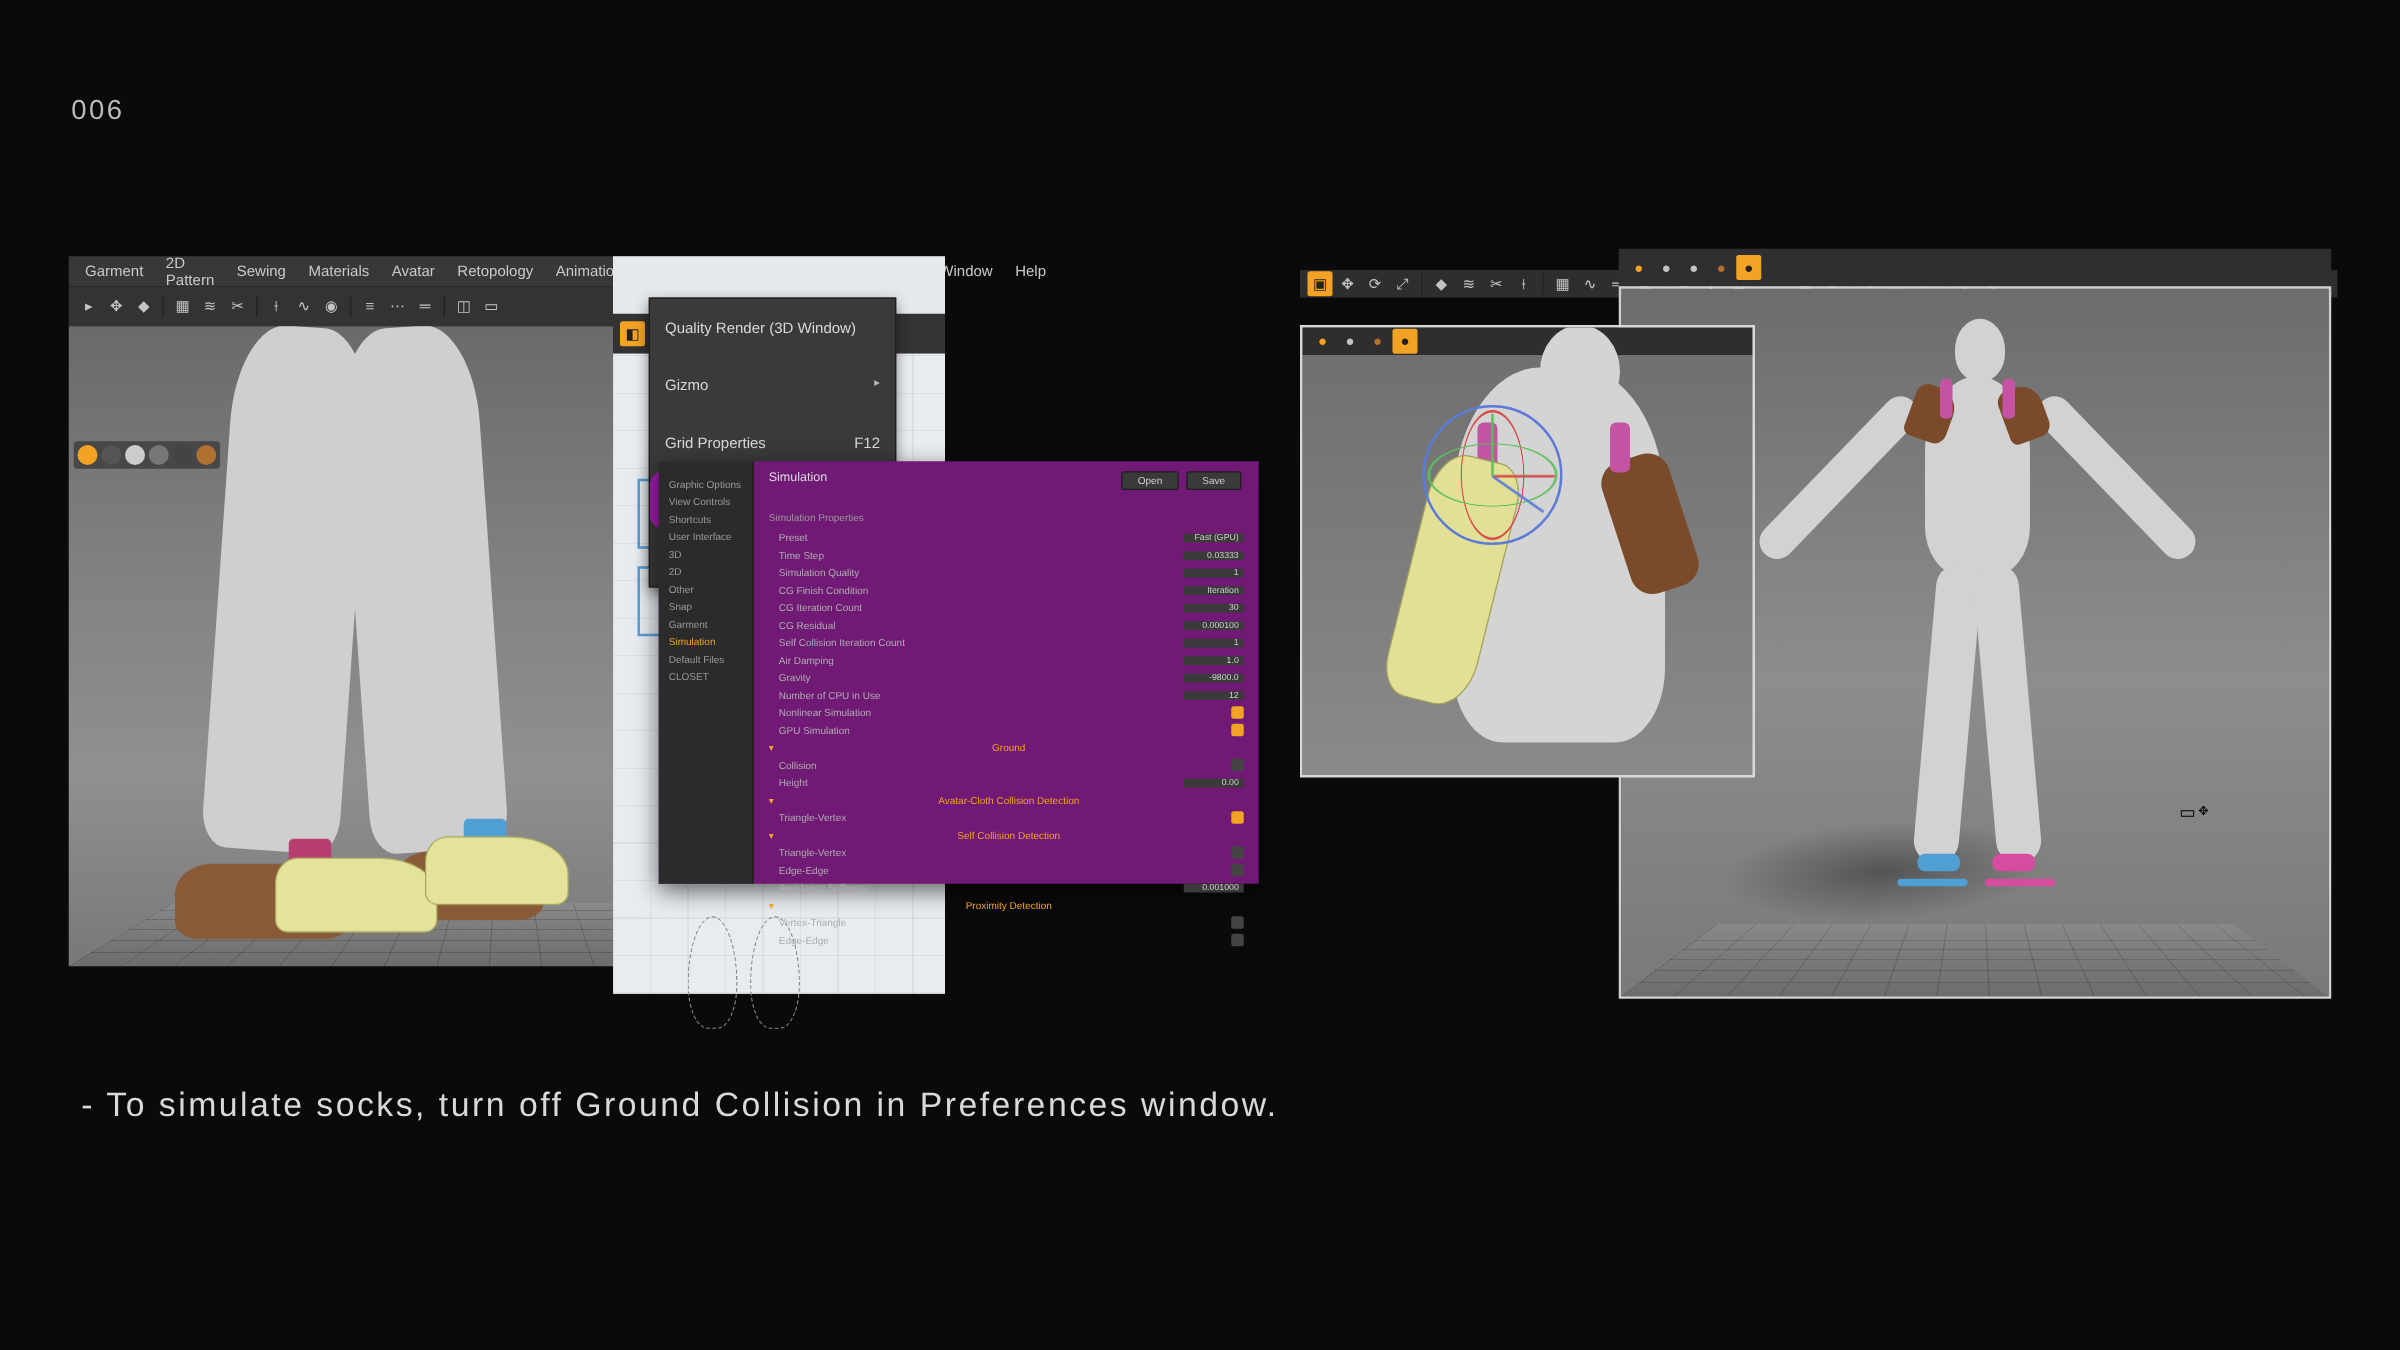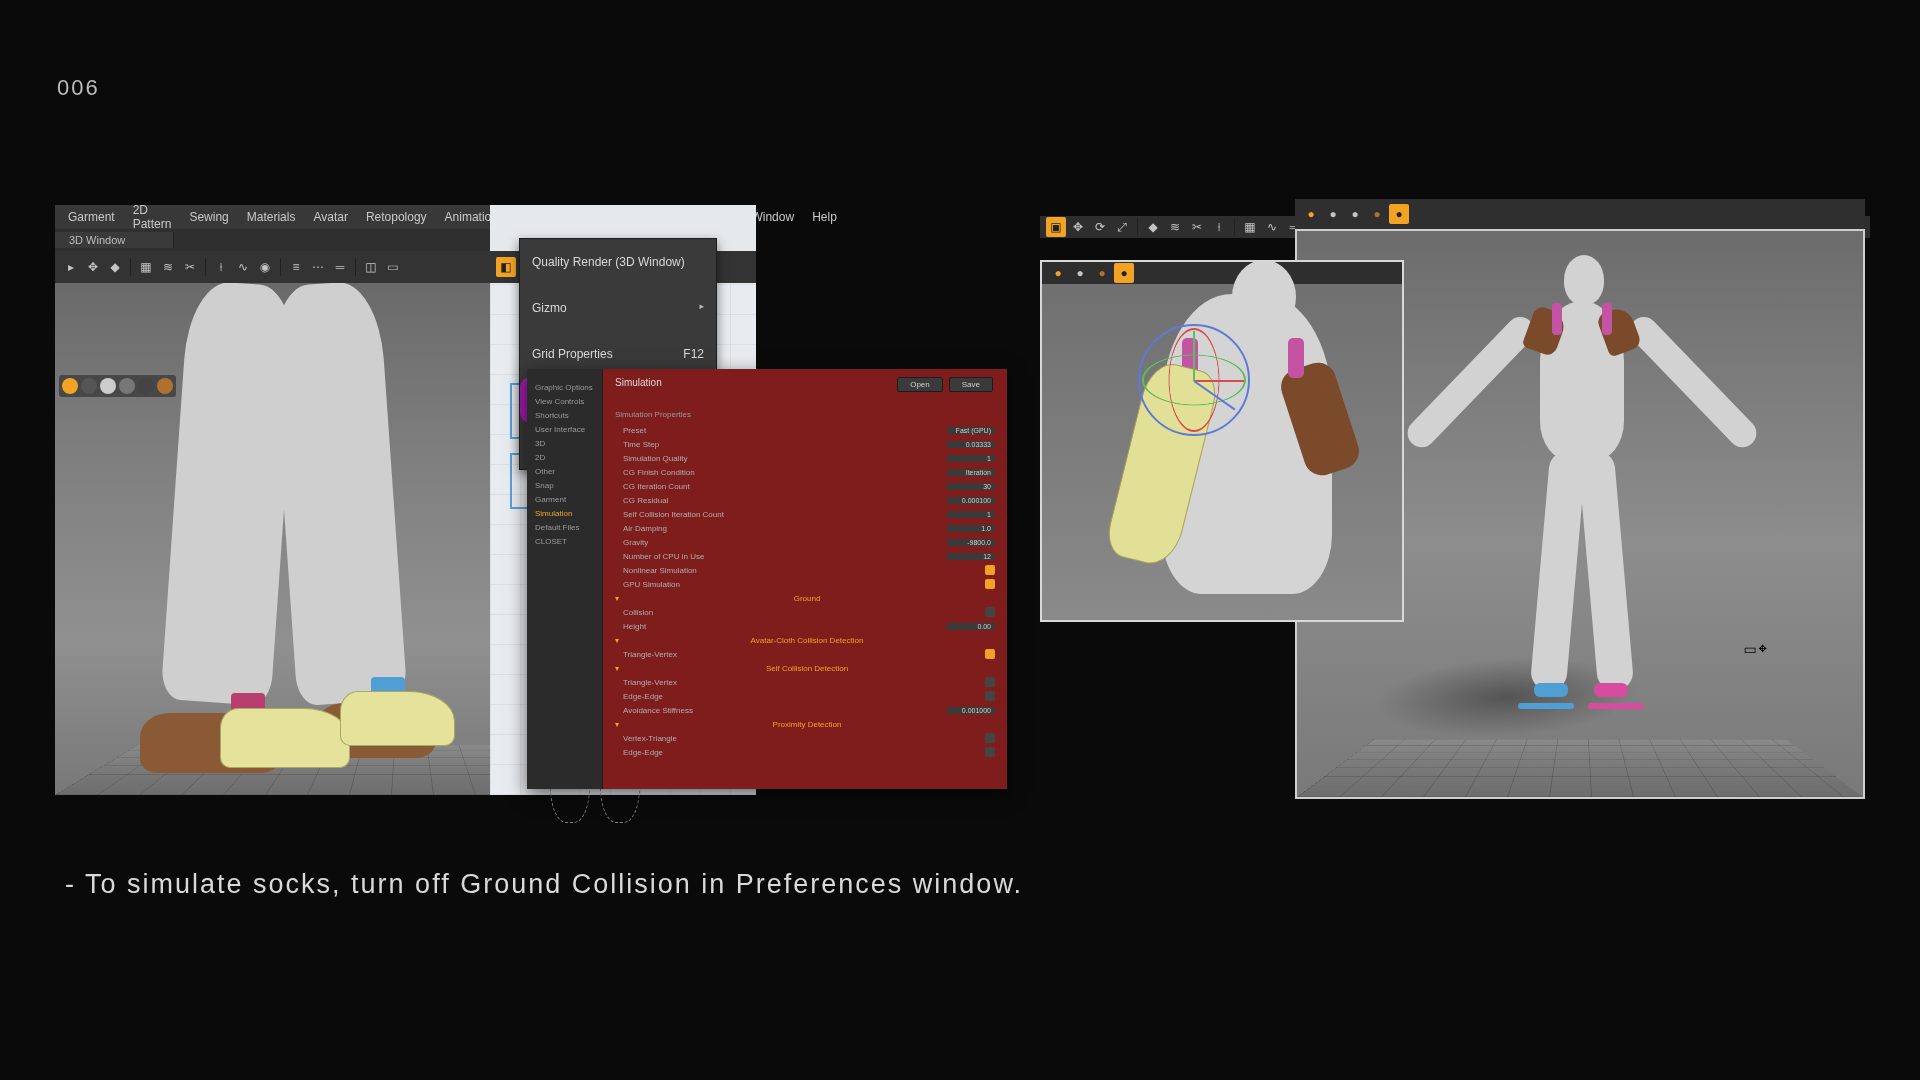--- a/index.html
+++ b/index.html
@@ -150,22 +150,22 @@
   }
   .dropdown .mi {
     padding: 16px 12px; display: flex; justify-content: space-between;
   }
   .dropdown .mi.hover { background: #a21caf; color: #f2a324; border-radius: 11px; }
   .dropdown .arrow::after { content: "▸"; font-size: 9px; color:#bbb; }
 
   
   .prefs {
     position: absolute; left: 527px; top: 369px;
-    width: 480px; height: 420px;
-    background: #7f1d1d;
+    width: 480px; height: 338px;
+    background: #701a75;
     box-shadow: 0 6px 18px rgba(0,0,0,0.6);
     font-size: 9px; color: #bdbdbd;
     z-index: 6;
     display: flex;
   }
   .prefs .side {
     width: 76px; background: #2b2b2b; padding: 14px 8px;
     border-right: 1px solid #1d1d1d;
     display: flex; flex-direction: column; gap: 5px;
   }
@@ -278,24 +278,20 @@
     <span>Sewing</span>
     <span>Materials</span>
     <span>Avatar</span>
     <span>Retopology</span>
     <span>Animation</span>
     <span>Script</span>
     <span>Display</span>
     <span class="active">Settings/Preferences</span>
     <span>Window</span>
     <span>Help</span>
-  </div>
-  <div class="tabrow">
-    <div class="tab">3D Window</div>
-    <div class="spacer"></div>
   </div>
   <div class="toolbar">
     <div class="tool">▸</div>
     <div class="tool">✥</div>
     <div class="tool">◆</div>
     <div class="sep"></div>
     <div class="tool">▦</div>
     <div class="tool">≋</div>
     <div class="tool">✂</div>
     <div class="sep"></div>

